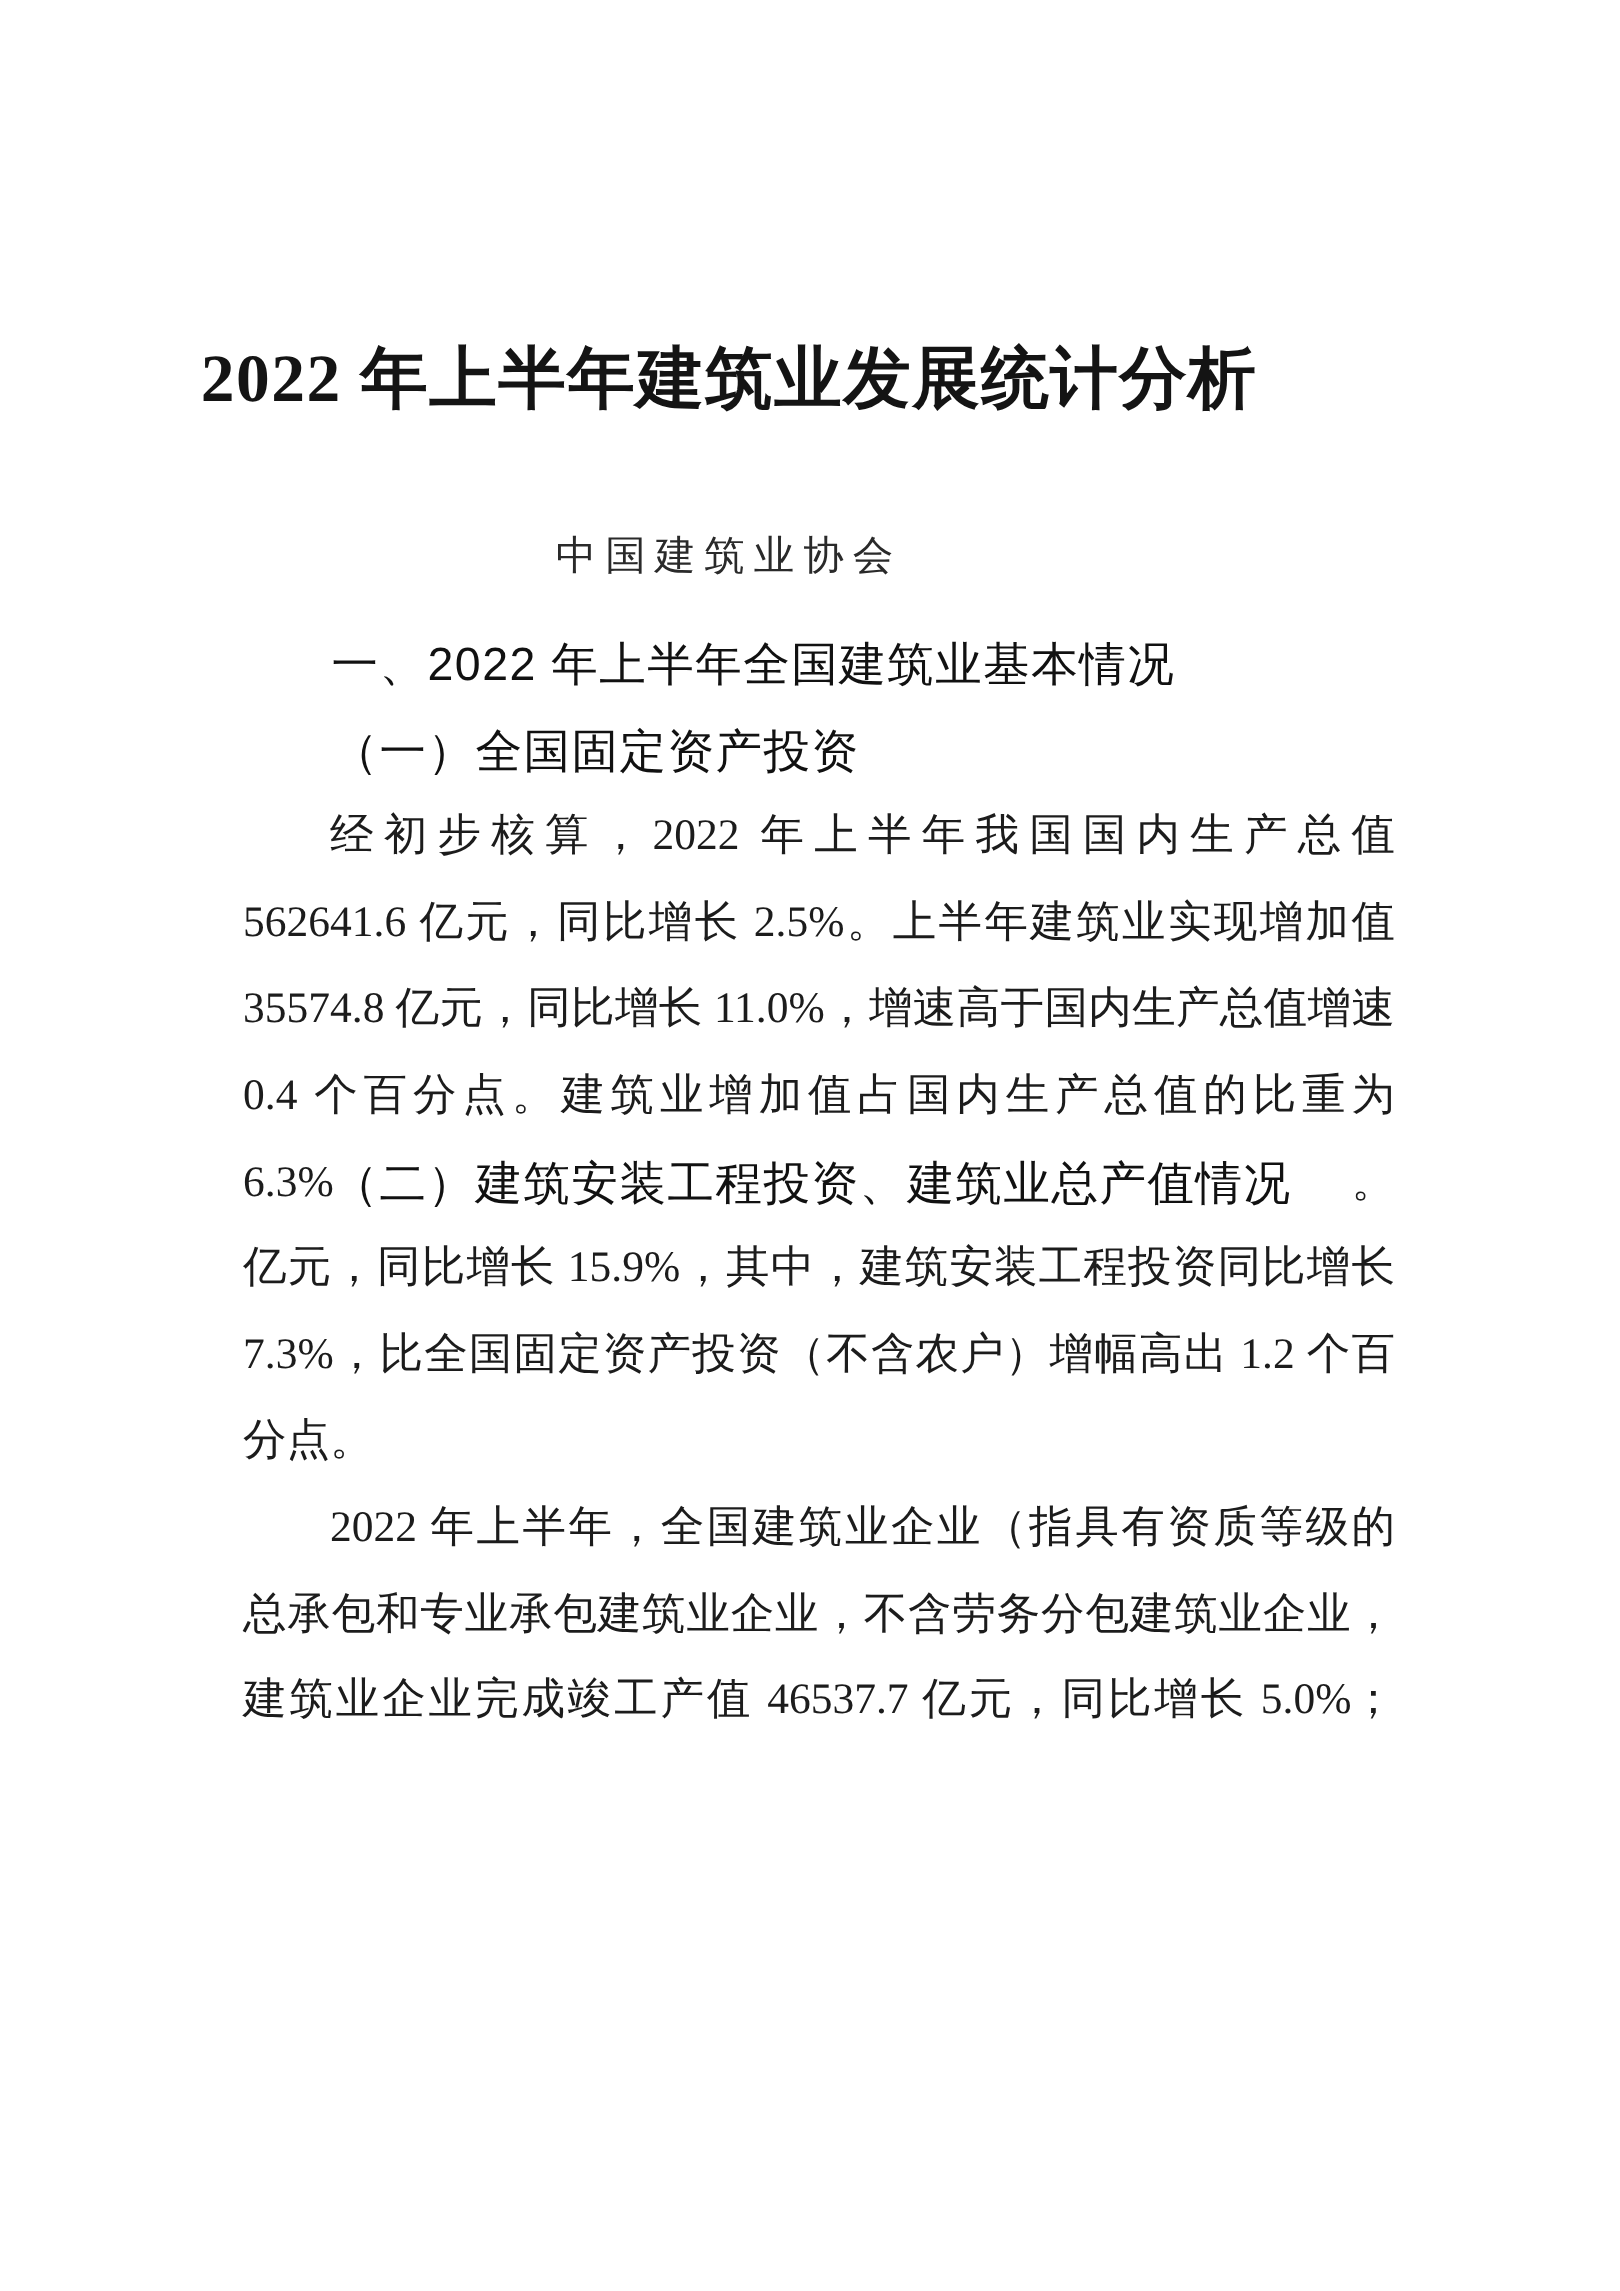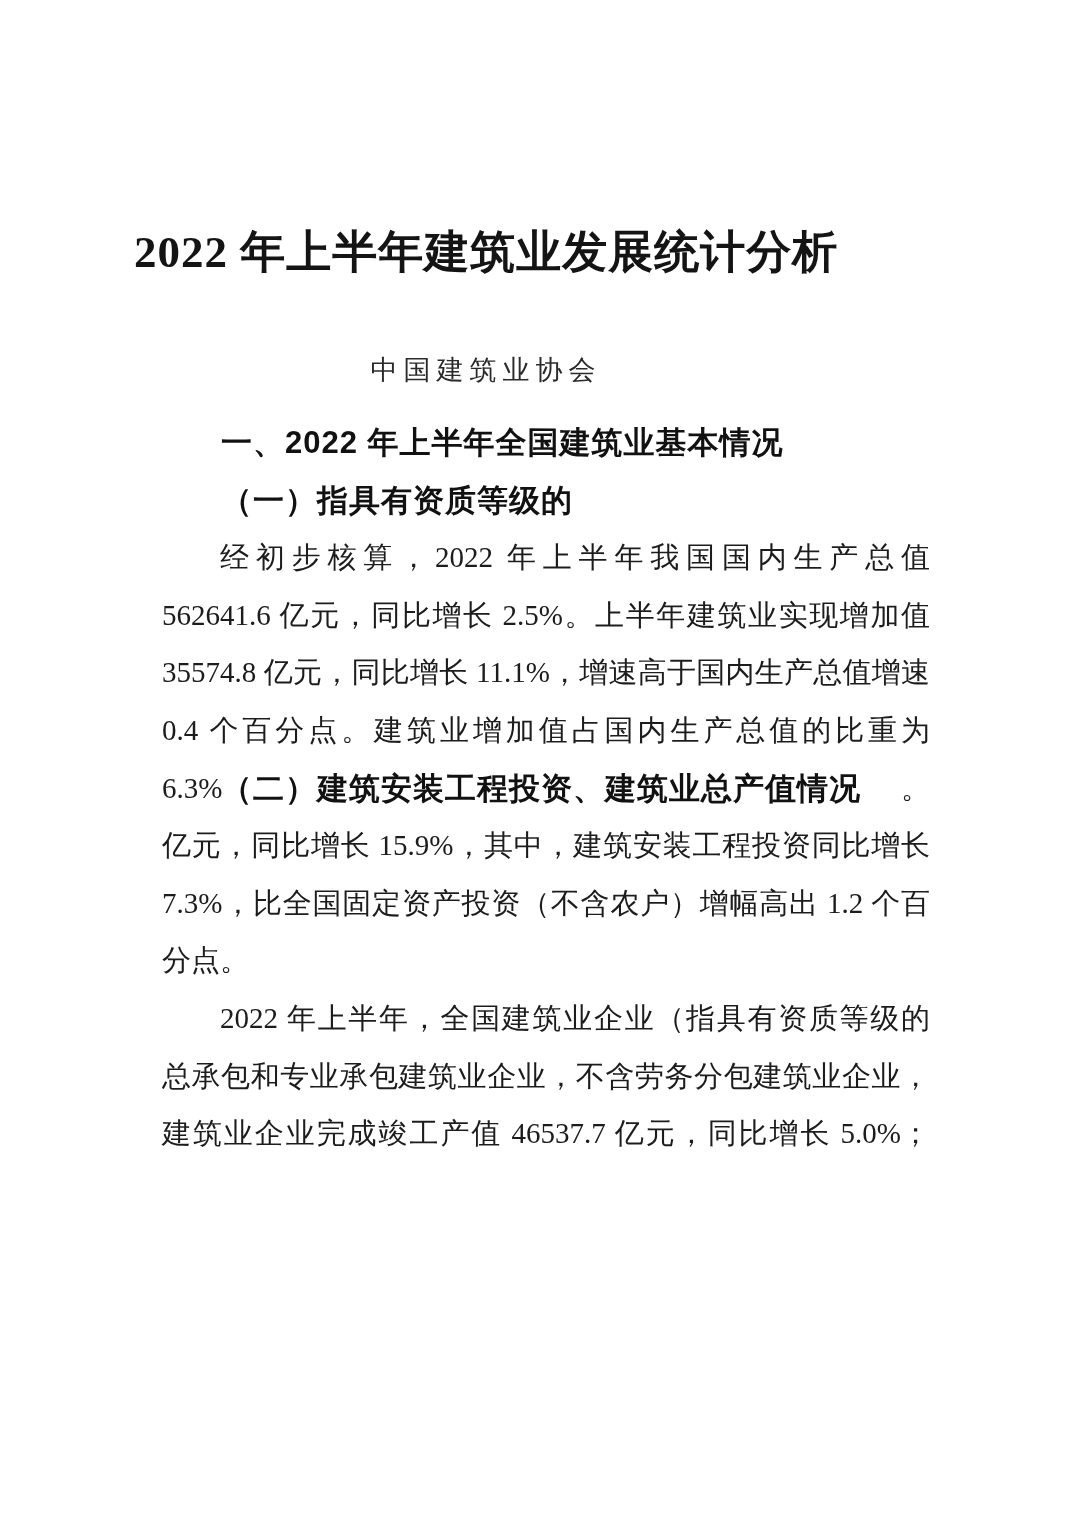--- a/index.html
+++ b/index.html
@@ -50,45 +50,45 @@
   .j {
     text-align: justify;
     text-align-last: justify;
     text-justify: inter-character;
   }
   
   .indent { text-indent: 58px; }
   
   .h {
     font-family: "Liberation Sans", "DejaVu Sans", sans-serif;
-    font-weight: bold;
+    font-weight: normal;
     font-size: 31px;
     padding-left: 59px;
     letter-spacing: 1px;
     color: #111111;
   }
 </style>
 </head>
 <body>
 
 <div class="page">
 
   <h1 class="doc-title">2022 年上半年建筑业发展统计分析</h1>
 
   <div class="doc-subtitle">中国建筑业协会</div>
 
   <div class="content">
 
     <div class="line h">一、2022 年上半年全国建筑业基本情况</div>
 
-    <div class="line h">（一）指具有资质等级的</div>
+    <div class="line h">（一）全国固定资产投资</div>
 
     <div class="line j indent">经初步核算，2022 年上半年我国国内生产总值</div>
     <div class="line j">562641.6 亿元，同比增长 2.5%。上半年建筑业实现增加值</div>
-    <div class="line j">35574.8 亿元，同比增长 11.1%，增速高于国内生产总值增速</div>
+    <div class="line j">35574.8 亿元，同比增长 11.0%，增速高于国内生产总值增速</div>
     <div class="line j">0.4 个百分点。建筑业增加值占国内生产总值的比重为 6.3%。</div>
 
     <div class="line h">（二）建筑安装工程投资、建筑业总产值情况</div>
 
     <div class="line j">亿元，同比增长 15.9%，其中，建筑安装工程投资同比增长</div>
     <div class="line j">7.3%，比全国固定资产投资（不含农户）增幅高出 1.2 个百</div>
     <div class="line">分点。</div>
 
     <div class="line j indent">2022 年上半年，全国建筑业企业（指具有资质等级的</div>
     <div class="line j">总承包和专业承包建筑业企业，不含劳务分包建筑业企业，</div>

